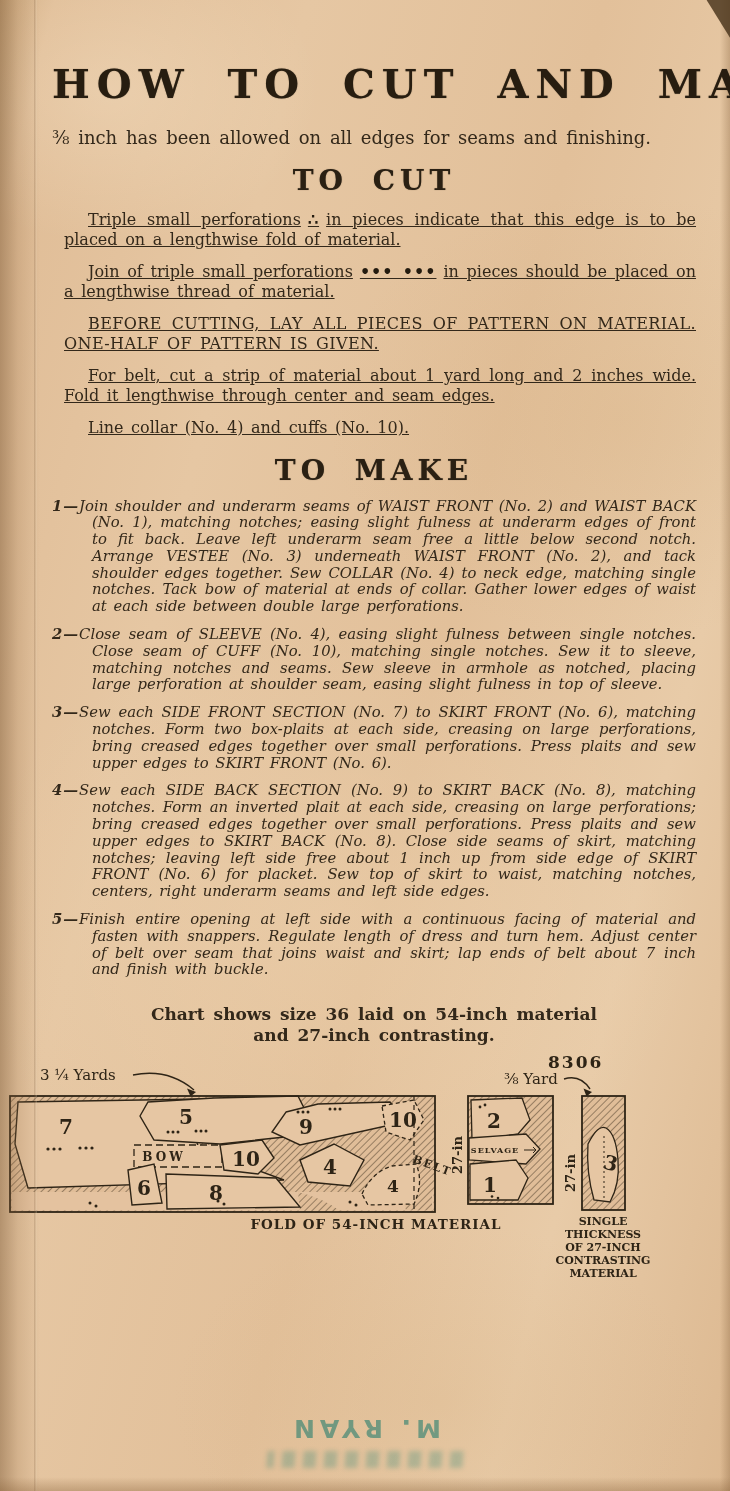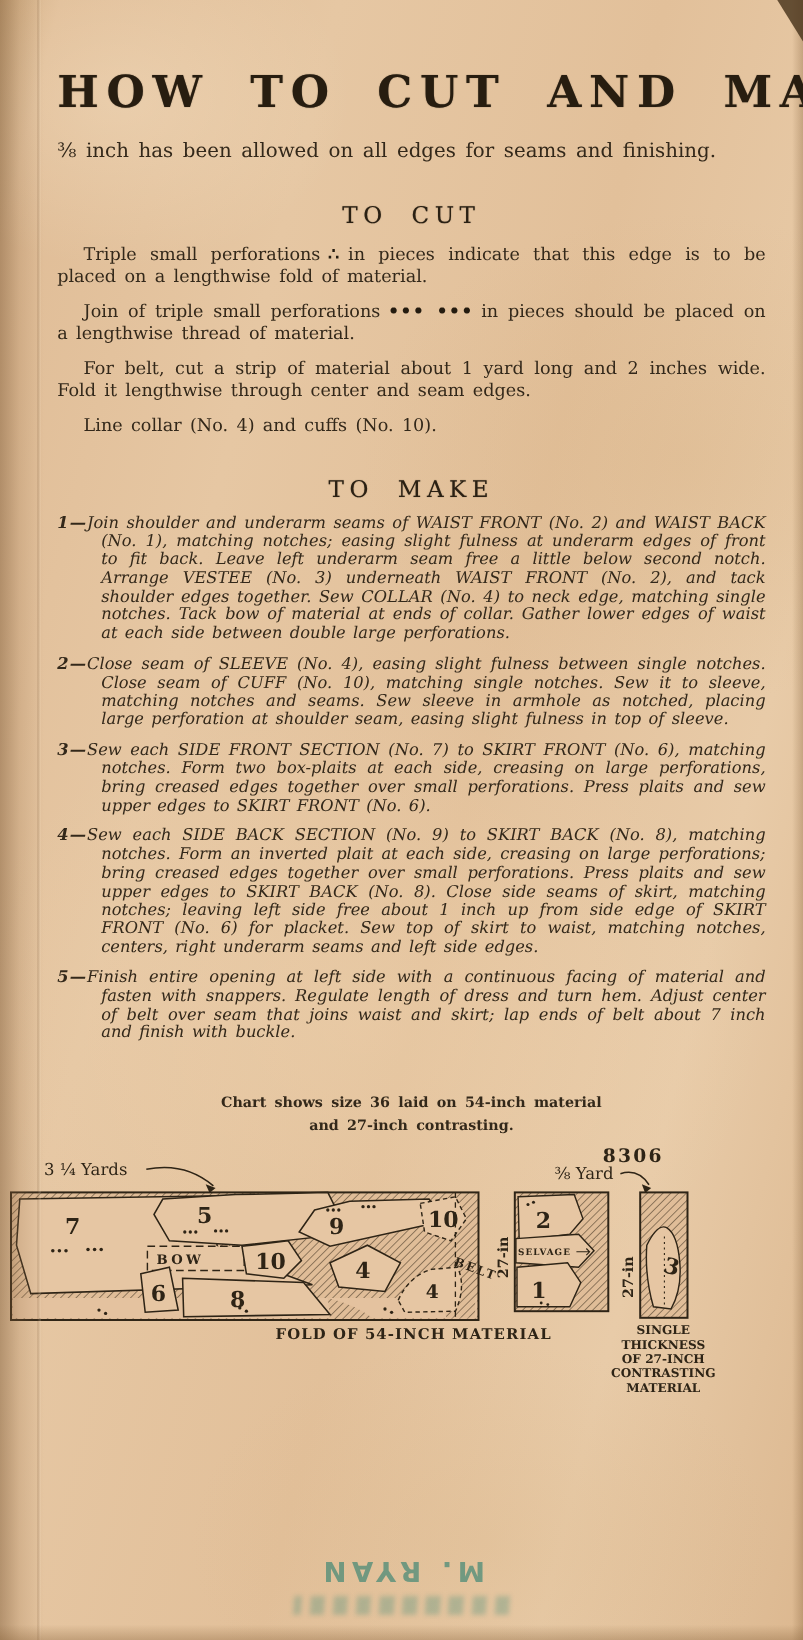--- a/index.html
+++ b/index.html
@@ -31,40 +31,40 @@
   .content{position:relative;padding:60px 34px 0 52px;}
 
   .title{
     font-size:40px;font-weight:bold;letter-spacing:7px;word-spacing:16px;
     color:#271d10;white-space:nowrap;
     text-shadow:0 0 1px rgba(39,29,16,.55);
   }
   .intro{margin-top:20px;font-size:18px;word-spacing:3px;}
 
   .sec-heading{
-    margin-top:36px;text-align:center;
-    font-size:21px;font-weight:normal;letter-spacing:5px;word-spacing:10px;color:#2a2013;
+    margin-top:16px;text-align:center;
+    font-size:28px;font-weight:bold;letter-spacing:5px;word-spacing:10px;color:#2a2013;
     text-shadow:0 0 1px rgba(42,32,19,.5);
   }
   .para{
-    margin:13px 0 0 0;font-size:16px;line-height:19.5px;
-    text-align:justify;text-indent:24px;word-spacing:2.5px;
+    margin:13px 0 0 12px;font-size:16px;line-height:19.5px;
+    text-align:justify;text-indent:24px;word-spacing:2.5px;text-decoration:underline;
   }
   .para.caps{letter-spacing:.4px;}
   .perf-symbol{font-weight:bold;letter-spacing:1px;padding:0 7px;color:#241b0f;}
 
   .steps{margin-top:10px;}
   .step{
     margin:11px 0 0 0;font-size:14.8px;line-height:16.8px;
     text-align:justify;word-spacing:2px;
     padding-left:40px;text-indent:-40px;font-style:italic;
   }
   .step-num{font-weight:bold;letter-spacing:1px;}
 
-  .chart-caption{margin-top:44px;text-align:center;font-size:13px;font-weight:bold;line-height:21px;word-spacing:3px;}
+  .chart-caption{margin-top:26px;text-align:center;font-size:17px;font-weight:bold;line-height:21px;word-spacing:3px;}
 
   .diagram{display:block;margin:6px 0 0 -32px;}
   .diagram text{fill:#2e2416;font-family:"DejaVu Serif",serif;}
   .piece-num{font-size:20px;font-weight:bold;}
   .piece-num-sm{font-size:17px;font-weight:bold;}
 
   .stamp{
     position:absolute;left:248px;top:1392px;width:234px;height:78px;
     transform:rotate(180deg);
     display:flex;flex-direction:column;align-items:center;justify-content:flex-start;
@@ -97,20 +97,21 @@
     <div class="title">HOW TO CUT AND MAKE</div>
 
     <div class="intro">⅜ inch has been allowed on all edges for seams and finishing.</div>
 
     <div class="sec-heading">TO CUT</div>
 
     <p class="para"><span>Triple small perforations</span><span class="perf-symbol">∴</span><span>in pieces indicate that this edge is to be placed on a lengthwise fold of material.</span></p>
 
     <p class="para"><span>Join of triple small perforations</span><span class="perf-symbol">••• •••</span><span>in pieces should be placed on a lengthwise thread of material.</span></p>
 
+    <p class="para caps">BEFORE CUTTING, LAY ALL PIECES OF PATTERN ON MATERIAL.  ONE-HALF OF PATTERN IS GIVEN.</p>
     <p class="para">For belt, cut a strip of material about 1 yard long and 2 inches wide.  Fold it lengthwise through center and seam edges.</p>
     <p class="para">Line collar (No. 4) and cuffs (No. 10).</p>
 
     <div class="sec-heading">TO MAKE</div>
 
     <div class="steps">
       <p class="step"><span class="step-num">1—</span><span>Join shoulder and underarm seams of WAIST FRONT (No. 2) and WAIST BACK (No. 1), matching notches; easing slight fulness at underarm edges of front to fit back.  Leave left underarm seam free a little below second notch.  Arrange VESTEE (No. 3) underneath WAIST FRONT (No. 2), and tack shoulder edges together.  Sew COLLAR (No. 4) to neck edge, matching single notches.  Tack bow of material at ends of collar.  Gather lower edges of waist at each side between double large perforations.</span></p>
       <p class="step"><span class="step-num">2—</span><span>Close seam of SLEEVE (No. 4), easing slight fulness between single notches.  Close seam of CUFF (No. 10), matching single notches.  Sew it to sleeve, matching notches and seams.  Sew sleeve in armhole as notched, placing large perforation at shoulder seam, easing slight fulness in top of sleeve.</span></p>
       <p class="step"><span class="step-num">3—</span><span>Sew each SIDE FRONT SECTION (No. 7) to SKIRT FRONT (No. 6), matching notches.  Form two box-plaits at each side, creasing on large perforations, bring creased edges together over small perforations.  Press plaits and sew upper edges to SKIRT FRONT (No. 6).</span></p>
       <p class="step"><span class="step-num">4—</span><span>Sew each SIDE BACK SECTION (No. 9) to SKIRT BACK (No. 8), matching notches.  Form an inverted plait at each side, creasing on large perforations; bring creased edges together over small perforations.  Press plaits and sew upper edges to SKIRT BACK (No. 8).  Close side seams of skirt, matching notches; leaving left side free about 1 inch up from side edge of SKIRT FRONT (No. 6) for placket.  Sew top of skirt to waist, matching notches, centers, right underarm seams and left side edges.</span></p>

